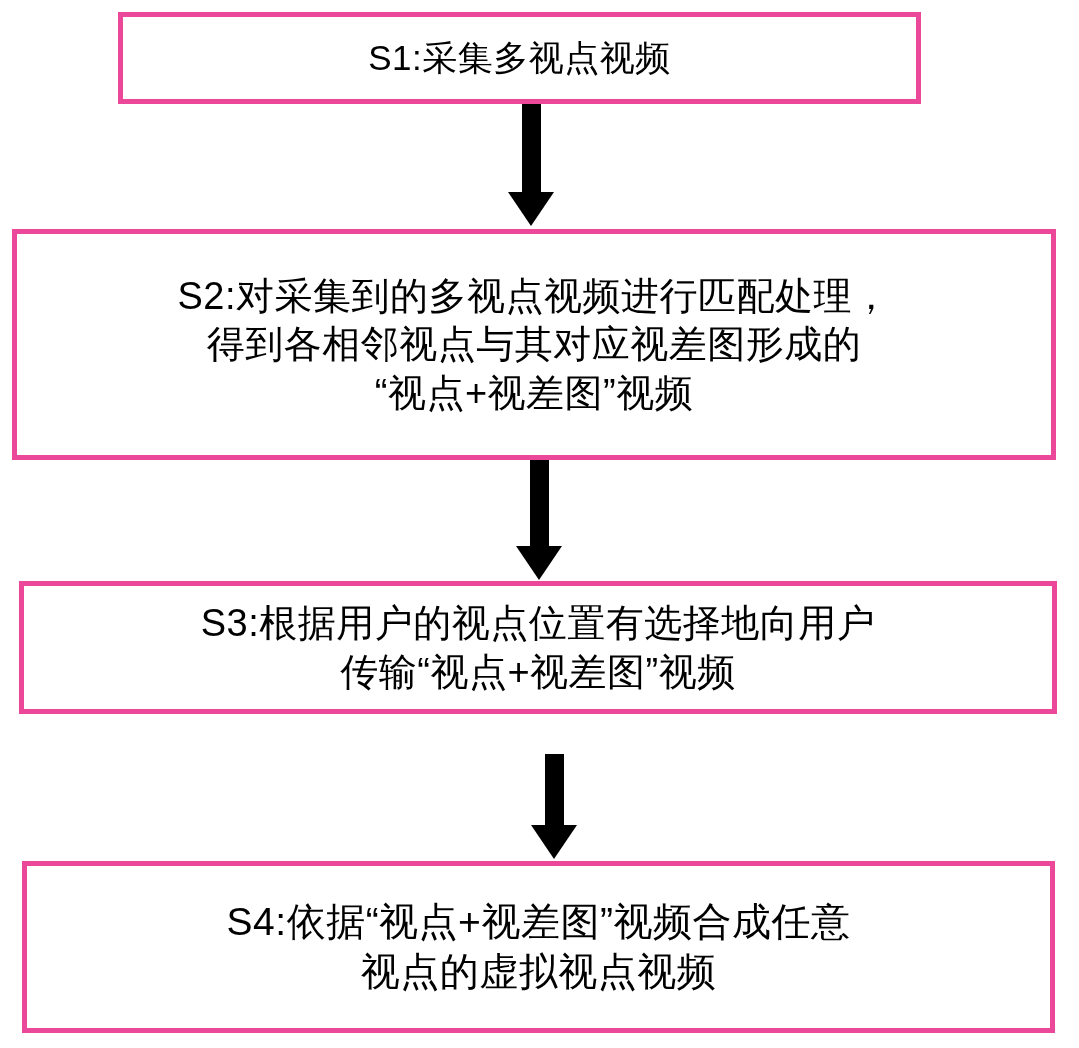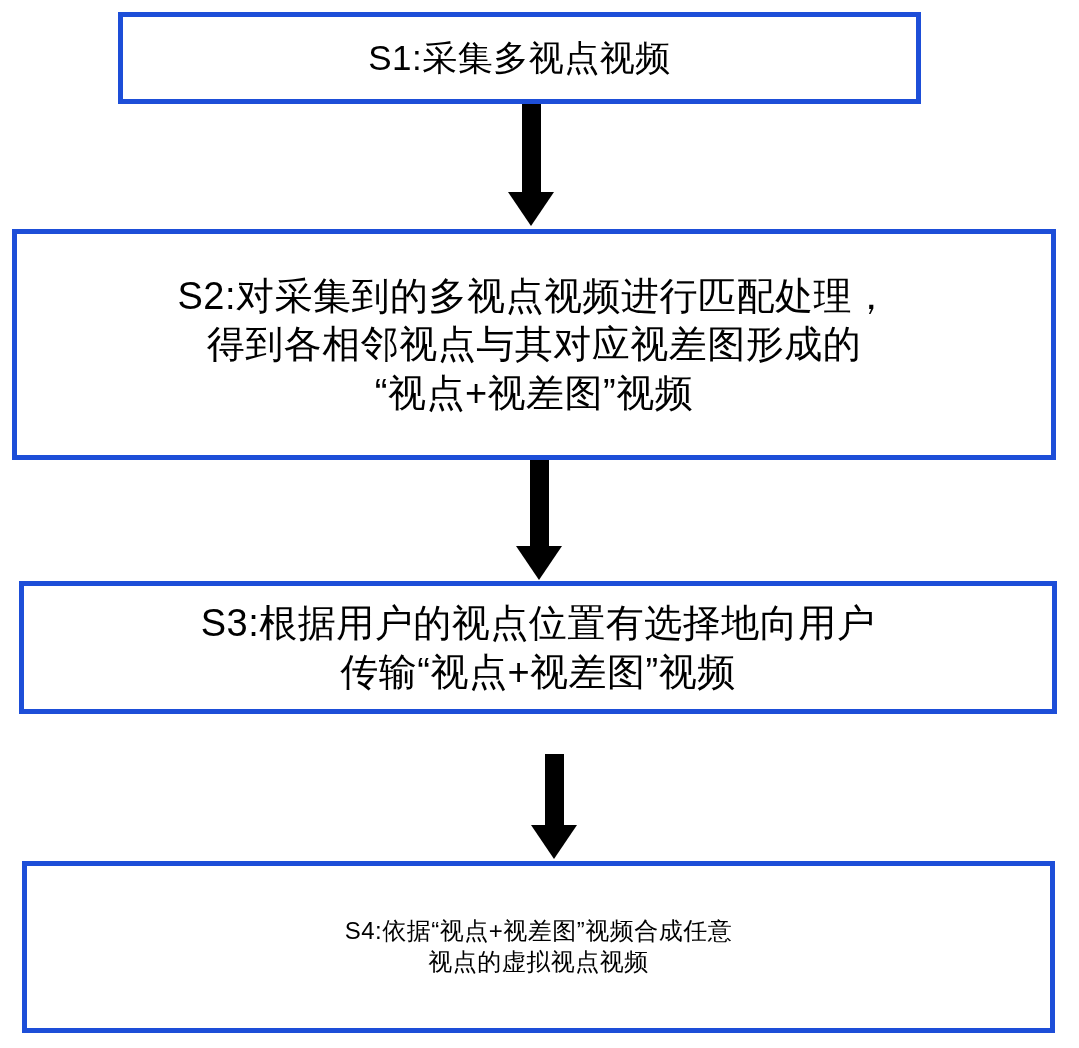--- a/index.html
+++ b/index.html
@@ -15,21 +15,21 @@
   }
   .flowchart {
     position: relative;
     width: 1079px;
     height: 1048px;
     background: #ffffff;
   }
   .node {
     position: absolute;
     box-sizing: border-box;
-    border: 5px solid #1d4ed8;
+    border: 5px solid #ec4899;
     background: #ffffff;
     display: flex;
     align-items: center;
     justify-content: center;
     text-align: center;
     color: #000000;
     font-family: "Liberation Sans", sans-serif;
     line-height: 1.28;
     letter-spacing: 0.5px;
     padding: 4px 10px;
@@ -60,21 +60,21 @@
     top: 581px;
     width: 1038px;
     height: 133px;
     font-size: 38px;
   }
   #node-s4 {
     left: 22px;
     top: 861px;
     width: 1033px;
     height: 172px;
-    font-size: 24px;
+    font-size: 39px;
   }
 
   
   .arrow {
     position: absolute;
     width: 0;
     height: 0;
   }
   .arrow .shaft {
     position: absolute;

